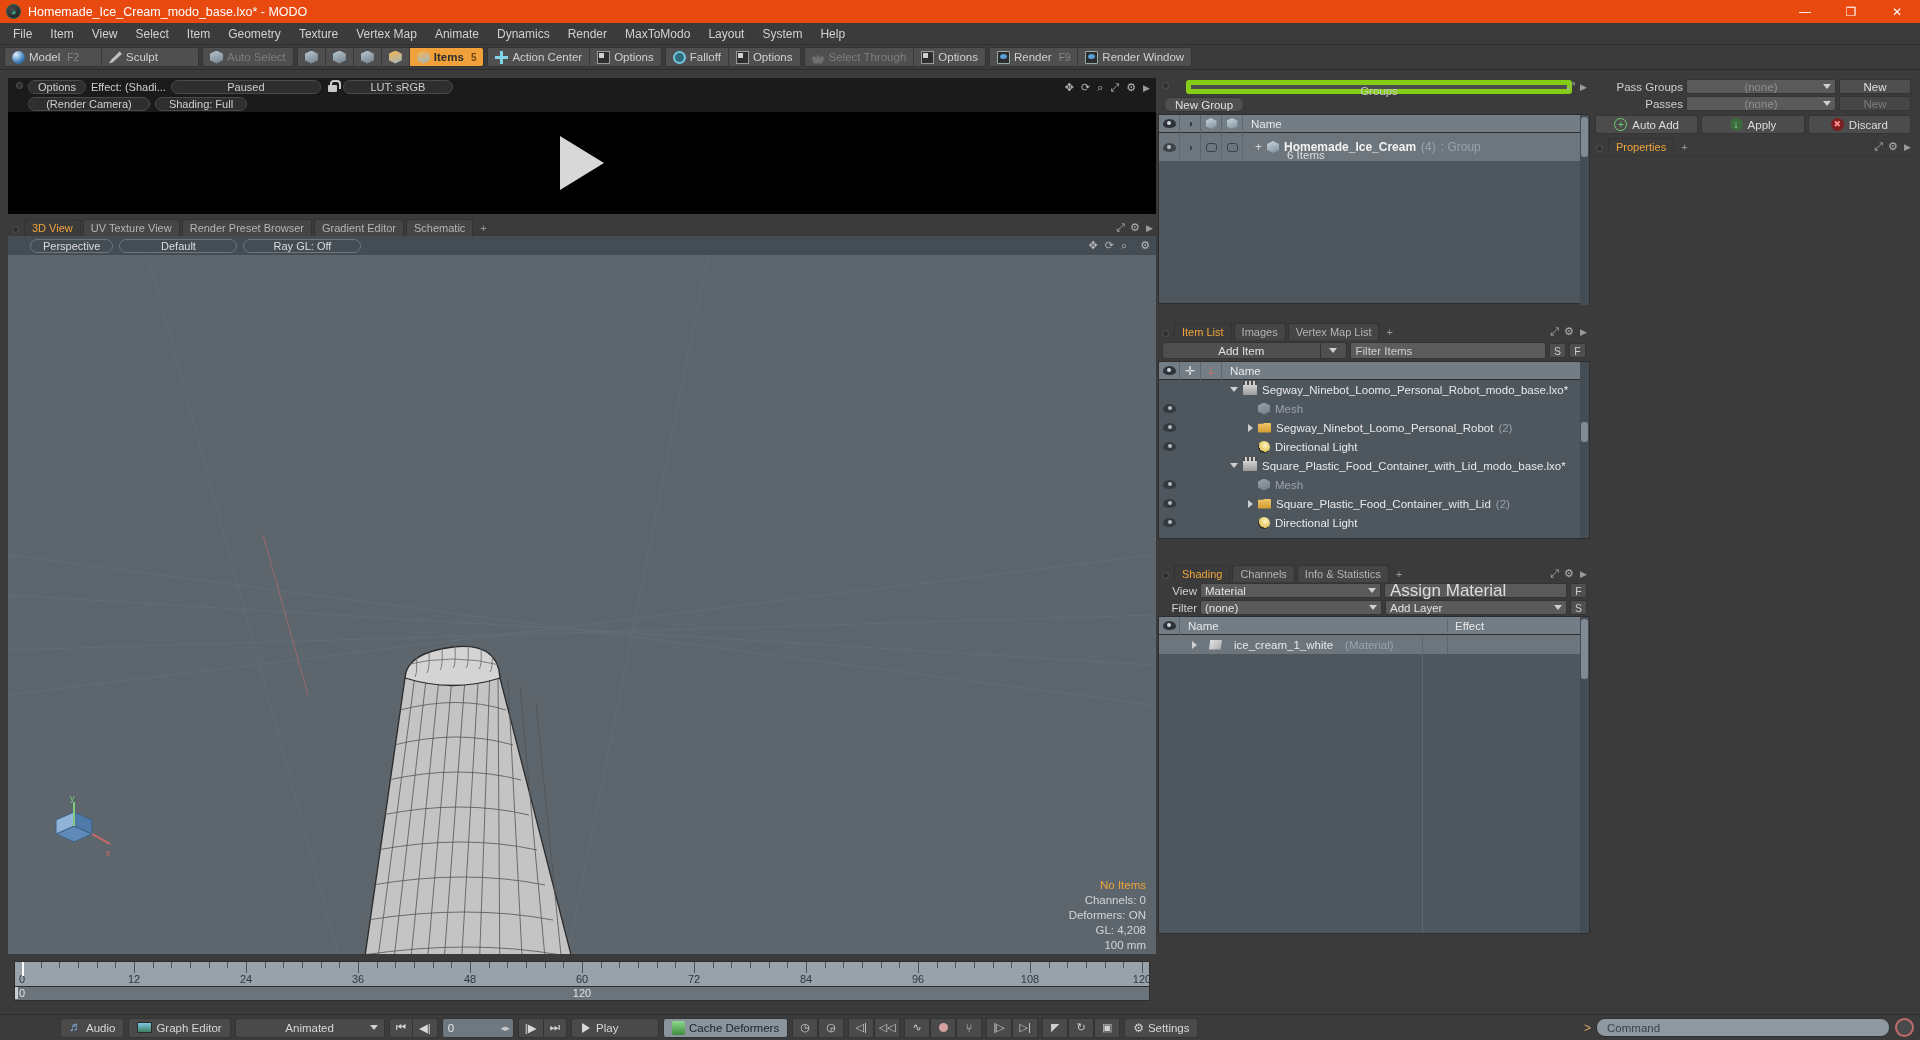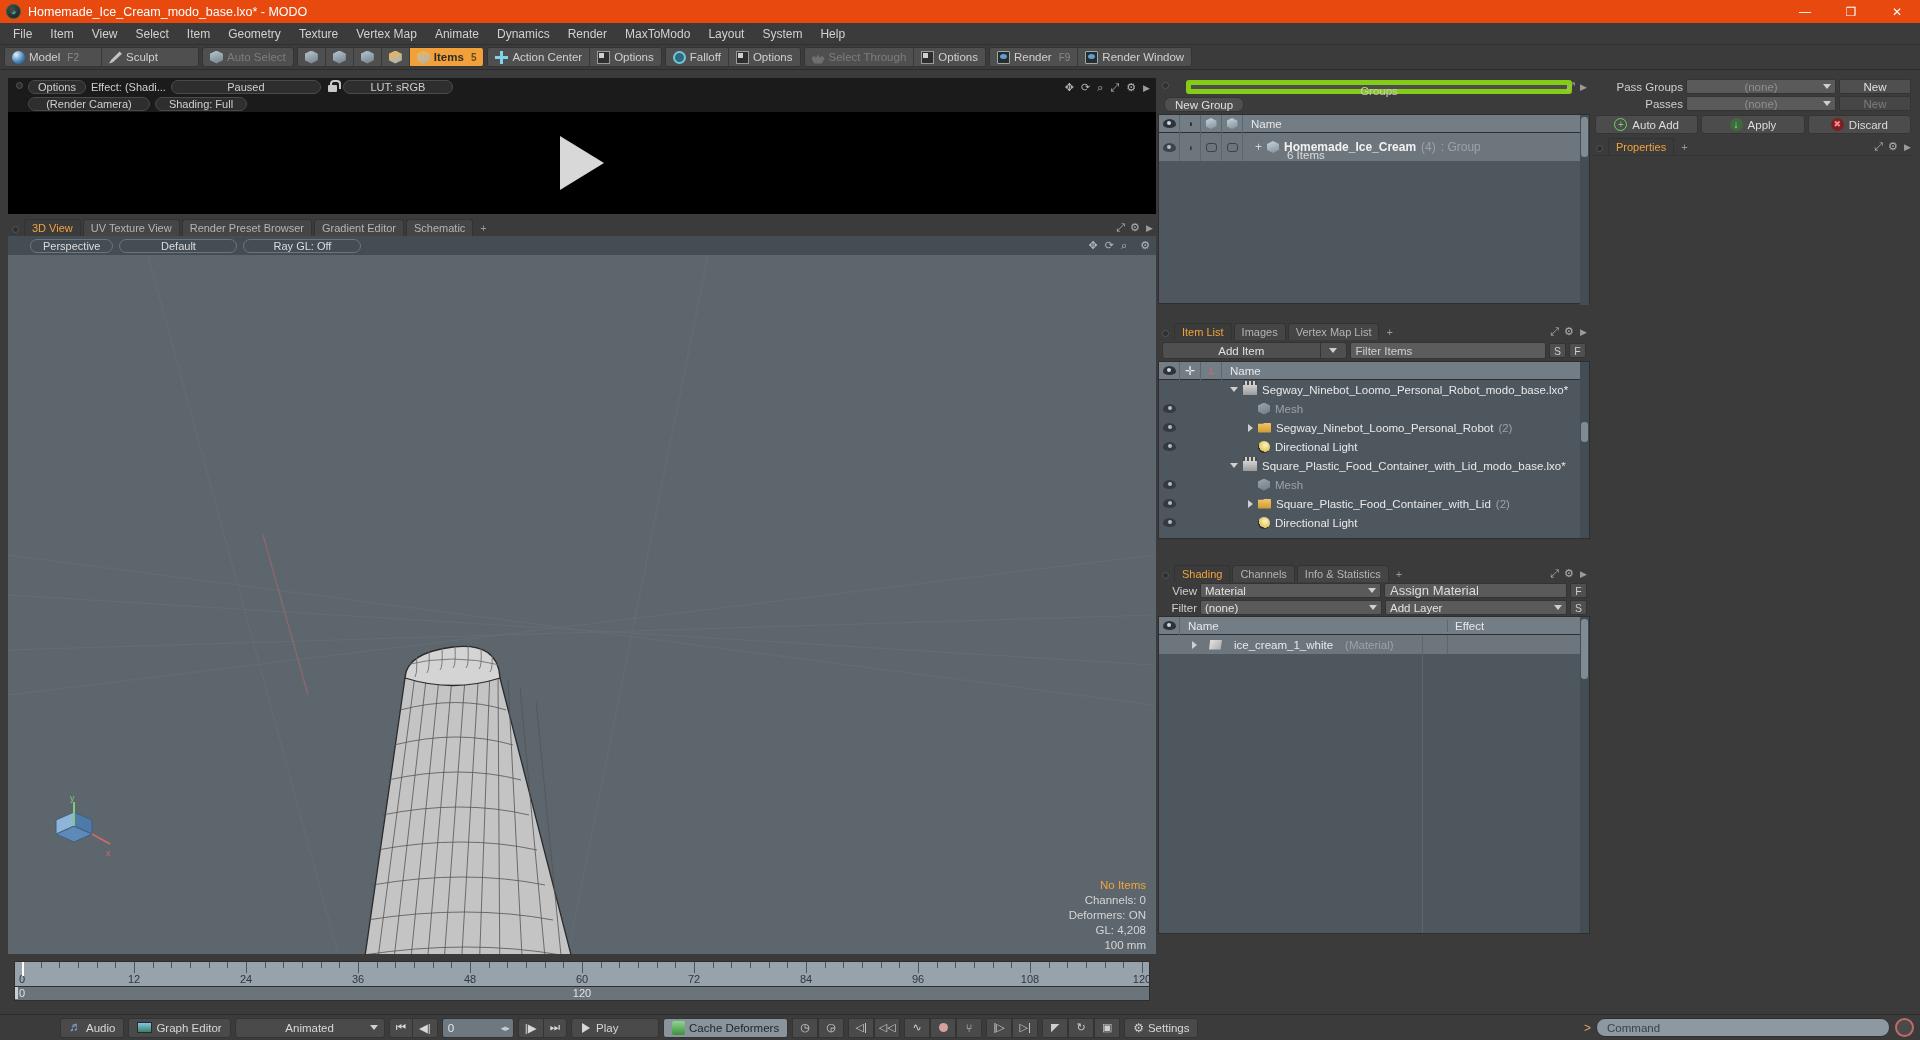--- a/index.html
+++ b/index.html
@@ -168,21 +168,21 @@
   .frow { display:flex; align-items:center; height:17px; gap:3px; padding:1px 3px; background:#3b3b3b;}
   .flabel { font-size:11.5px; color:#cfcfcf; text-align:right; white-space:nowrap; }
   .fselect {
     flex:1; height:15px; background:#5a5a5a; border:1px solid #343434; border-radius:2px;
     display:flex; align-items:center; padding:0 4px; font-size:11.5px; color:#e2e2e2; position:relative;
   }
   .fselect .caret { position:absolute; right:4px; width:0;height:0;
     border-left:4px solid transparent;border-right:4px solid transparent;border-top:5px solid #cfcfcf; }
   .ffield {
     flex:1; height:15px; background:#5a5a5a; border:1px solid #343434; border-radius:2px;
-    display:flex; align-items:center; padding:0 5px; font-size:13px; color:#dcdcdc;
+    display:flex; align-items:center; padding:0 5px; font-size:17px; color:#dcdcdc;
   }
   .fsq { width:17px;height:15px;background:#4f4f4f;border:1px solid #343434;border-radius:2px;
         display:flex;align-items:center;justify-content:center;font-size:10.5px;color:#cfcfcf; }
 
   .btnbar { display:flex; gap:3px; padding:3px; background:#3b3b3b; }
   .bigbtn {
     flex:1; height:19px; background:#4c4c4c; border:1px solid #353535; border-radius:3px;
     display:flex; align-items:center; justify-content:center; gap:5px; font-size:11.5px; color:#dcdcdc;
   }
   .ic-plusc { width:13px;height:13px;border-radius:50%;border:1.5px solid #6fd16f;color:#6fd16f;font-size:10px;

